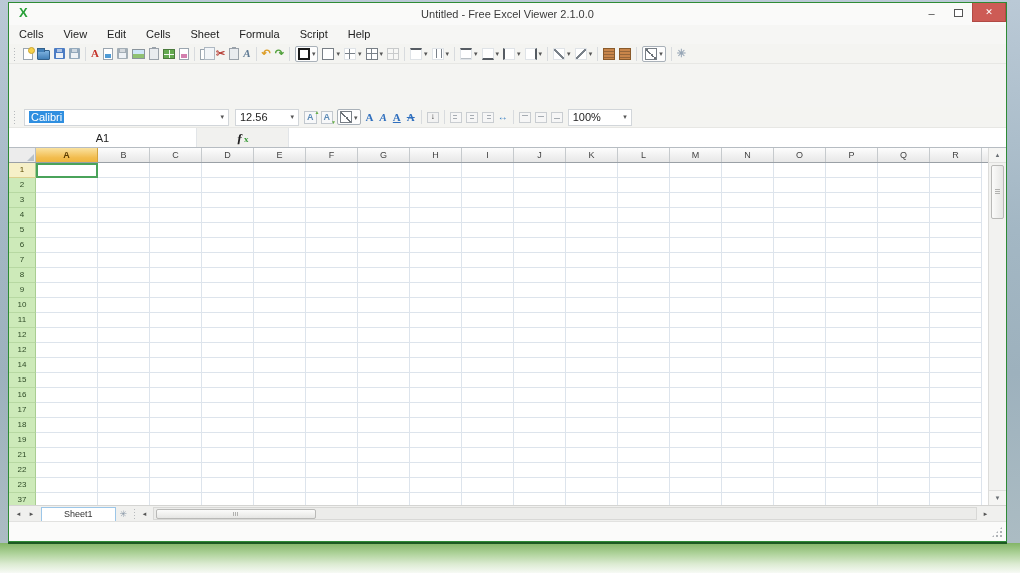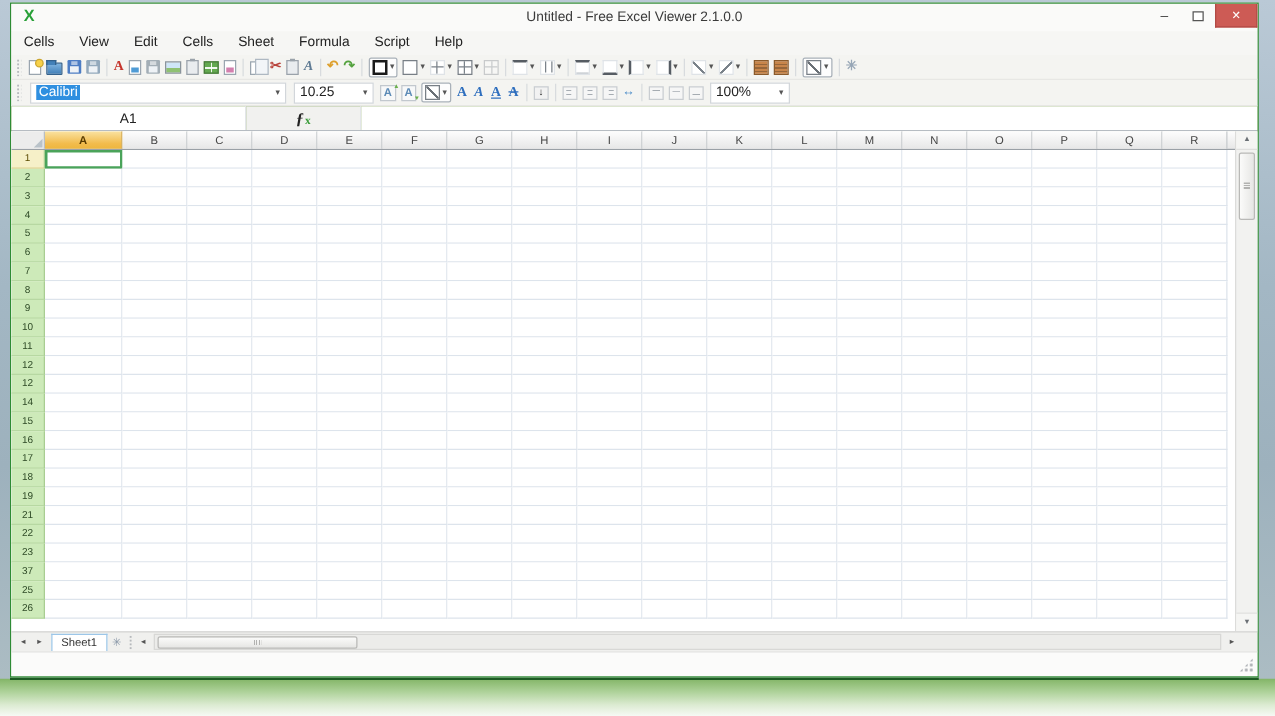--- a/index.html
+++ b/index.html
@@ -16,21 +16,21 @@
   .controls{margin-left:auto;display:flex;z-index:2;}
   .wbtn{width:27px;height:19px;display:flex;align-items:center;justify-content:center;font-size:11px;color:#444;}
   .wbtn.close{width:34px;background:#cd5b55;color:#fff;font-size:9px;border:1px solid #b14a45;border-top:none;}
   .maxbox{width:9px;height:8px;border:1px solid #555;background:#fff;display:inline-block;}
   
   .menubar{height:19px;flex:0 0 19px;display:flex;align-items:center;background:#f6f6f4;}
   .mitem{padding:0 10px;font-size:11px;line-height:19px;color:#222;}
   
   .tbrow{display:flex;align-items:center;background:#f4f4f1;border-bottom:1px solid #e7e7e4;padding-left:2px;}
   .tb1{height:20px;flex:0 0 20px;}
-  .tb2{height:21px;flex:0 0 21px;}
+  .tb2{height:21px;flex:0 0 21px;margin-top:43px;}
   .grip{width:4px;height:14px;margin:0 4px 0 2px;background-image:radial-gradient(#b6b9bc 34%,transparent 40%);background-size:3px 3px;}
   .tsep{width:1px;height:14px;background:#d8dbde;margin:0 3px;flex:0 0 1px;}
   .tbtn{display:inline-flex;align-items:center;padding:1px 2px;border-radius:2px;}
   .tbtn.boxed{border:1px solid #a9b1b9;background:#fdfdfd;padding:1px 2px;margin:0 2px;}
   .tbtn.dis{opacity:.35;}
   .caret{font-size:7px;color:#555;margin-left:2px;line-height:1;}
   .icg{display:inline-flex;align-items:center;justify-content:center;line-height:1;position:relative;}
   
   .k-page{width:10px;height:12px;background:#fff;border:1px solid #9aa5af;position:relative;}
   .k-new::after{content:"";position:absolute;top:-2px;right:-3px;width:5px;height:5px;border-radius:50%;background:#f7d14a;border:1px solid #caa52f;}
@@ -78,21 +78,21 @@
   .k-ul{text-decoration:underline;}
   .k-st{text-decoration:line-through;}
   .k-orient{width:12px;height:11px;border:1px solid #c9cdd1;background:#f2f2f2;font-size:8px;color:#222;}
   .k-merge{font-weight:700;font-size:10px;color:#3b82c4;}
   .al{width:12px;height:11px;background:#f6f6f6;border:1px solid #c9cdd1;position:relative;}
   .al::before{content:"";position:absolute;top:2px;bottom:2px;left:2px;right:2px;
     background:repeating-linear-gradient(#a6acb2 0 1px,transparent 1px 3px);}
   .al-l::before{right:4px;} .al-c::before{left:3px;right:3px;} .al-r::before{left:4px;}
   .va-t::before{bottom:5px;} .va-c::before{top:3px;bottom:3px;} .va-b::before{top:5px;}
   
-  .fbar{height:20px;flex:0 0 20px;display:flex;background:#4d7c0f;border-bottom:1px solid #b6bcc2;}
+  .fbar{height:20px;flex:0 0 20px;display:flex;background:#4c1d95;border-bottom:1px solid #b6bcc2;}
   .namebox{width:188px;flex:0 0 188px;display:flex;align-items:center;justify-content:center;font-size:11px;color:#222;border-right:1px solid #e2e5e8;background:#fff;}
   .fxbox{width:92px;flex:0 0 92px;background:#f1f1ef;display:flex;align-items:center;justify-content:center;border-right:1px solid #e2e5e8;}
   .fxf{font-family:"Liberation Serif",serif;font-style:italic;font-weight:700;font-size:13px;color:#222;}
   .fxx{font-family:"Liberation Serif",serif;font-weight:700;font-size:9px;color:#3a9c3a;margin-left:1px;margin-top:3px;}
   .ffield{flex:1;border:none;outline:none;background:#fff;font-size:11px;padding:0 4px;}
   
   .gridwrap{flex:1;display:flex;overflow:hidden;background:#fff;}
   .garea{flex:1;overflow:hidden;}
   .ghead{display:flex;height:15px;background:linear-gradient(#fdfdfd,#e7e7e7);border-bottom:1px solid #9aa0a6;}
   .gcorner{width:27px;flex:0 0 27px;background:#ececec;border-right:1px solid #b9bec3;position:relative;}
@@ -112,21 +112,21 @@
   .sbtn{width:17px;height:15px;flex:0 0 15px;display:flex;align-items:center;justify-content:center;font-size:6px;color:#6a6f74;background:#f5f5f3;}
   .sbtn.top{border-bottom:1px solid #e0e0de;}
   .sbtn.bot{border-top:1px solid #e0e0de;}
   .vthumb{width:13px;height:54px;margin-top:2px;background:linear-gradient(90deg,#fbfbfa,#e6e6e4);border:1px solid #b9b9b7;border-radius:2px;position:relative;}
   .vthumb::after{content:"";position:absolute;left:3px;right:3px;top:50%;margin-top:-3px;height:6px;background:repeating-linear-gradient(#b2b2b0 0 1px,transparent 1px 2px);}
   .vspacer{flex:1;}
   
   .tabbar{height:16px;flex:0 0 16px;background:#f0f0ee;border-top:1px solid #d4d4d2;display:flex;align-items:center;padding:0 14px 0 3px;font-size:9px;}
   .tnav{width:13px;height:13px;display:flex;align-items:center;justify-content:center;font-size:6px;color:#555;}
   .tabs{display:flex;align-items:flex-end;height:100%;}
-  .stab{height:14px;line-height:13px;padding:0 7px;background:#fff;border:1px solid #9cc6e8;border-bottom:none;margin-left:3px;color:#333;}
+  .stab{height:14px;line-height:13px;padding:0 22px;background:#fff;border:1px solid #9cc6e8;border-bottom:none;margin-left:3px;color:#333;}
   .sheetmenu{font-size:9px;color:#8a98a8;margin:0 4px;}
   .dotsep{width:3px;height:12px;background-image:radial-gradient(#b6b9bc 34%,transparent 40%);background-size:3px 3px;margin:0 2px;}
   .hscroll{flex:1;height:13px;background:#ececea;border:1px solid #d8d8d6;display:flex;align-items:center;margin:0 2px;}
   .hthumb{width:160px;height:10px;margin-left:2px;background:linear-gradient(#fbfbfa,#e6e6e4);border:1px solid #b9b9b7;border-radius:2px;position:relative;}
   .hthumb::after{content:"";position:absolute;top:2px;bottom:2px;left:50%;margin-left:-3px;width:6px;background:repeating-linear-gradient(90deg,#b2b2b0 0 1px,transparent 1px 2px);}
   
   .statusbar{height:20px;flex:0 0 20px;background:#fbfbfa;border-top:1px solid #e2e2e0;position:relative;}
   .rgrip{position:absolute;right:3px;bottom:3px;width:12px;height:12px;
     background-image:radial-gradient(#aeb2b6 1px,transparent 1.4px);background-size:4px 4px;
     clip-path:polygon(100% 0,100% 100%,0 100%);}
@@ -297,21 +297,21 @@
   </div>
 
   <div class="tbrow tb2">
     <span class="grip"></span>
     <span style="display:flex;align-items:center;">
         <span class="combo" style="width: 205px;">
           <span class="cval hl">Calibri</span>
           <span class="ccaret">▾</span>
         </span>
         <span class="combo" style="width: 64px;">
-          <span class="cval">10.25</span>
+          <span class="cval">12.56</span>
           <span class="ccaret">▾</span>
         </span>
         <span class="tbtn">
           <span class="icg k-afont k-up fr">A</span>
         </span>
         <span class="tbtn">
           <span class="icg k-afont k-down fr">A</span>
         </span>
         <span class="tbtn boxed">
           <span class="icg bb b-nofill"></span>

